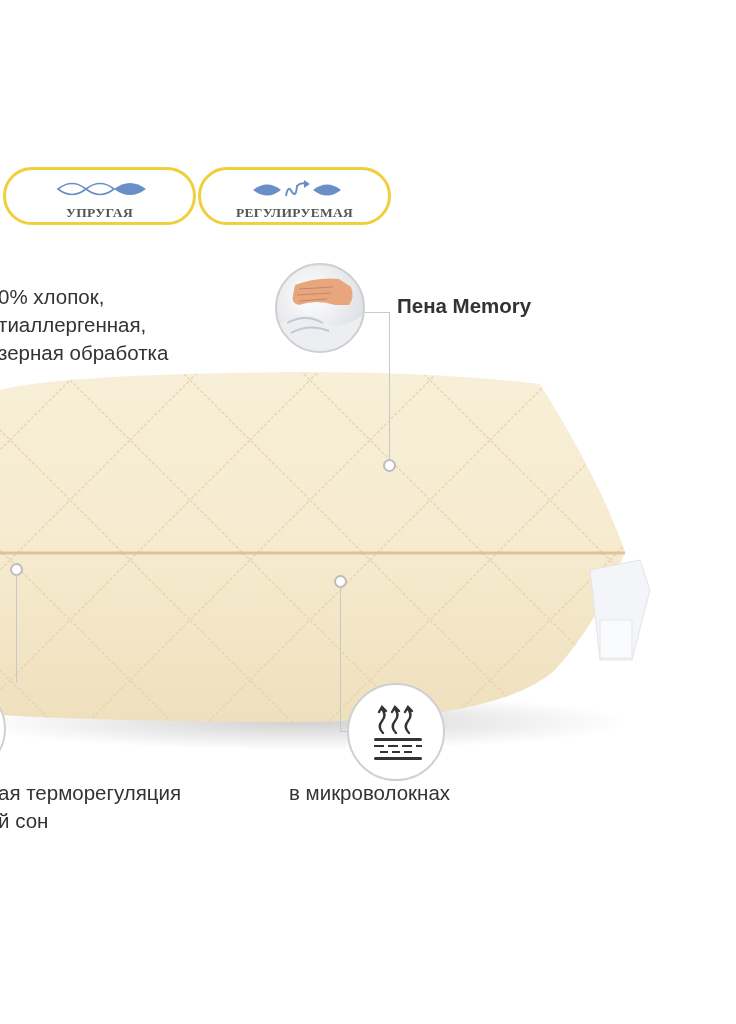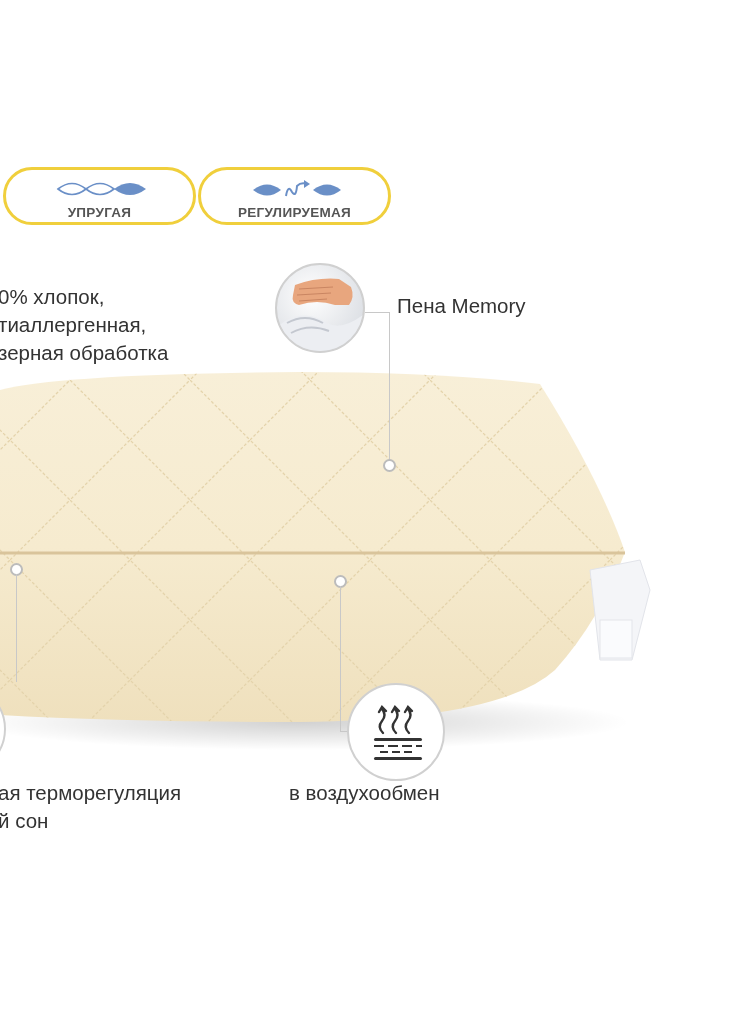--- a/index.html
+++ b/index.html
@@ -1,18 +1,18 @@
 <!DOCTYPE html>
 <html><head>
 <meta charset="utf-8">
 <style>
   html,body{margin:0;padding:0;}
   body{width:736px;height:1024px;position:relative;overflow:hidden;background:#ffffff;font-family:"Liberation Sans","DejaVu Sans",sans-serif;}
   .abs{position:absolute;}
-  .badge{position:absolute;height:58px;border:3px solid #f0cf3c;border-radius:34px;background:#fff;box-sizing:border-box;}
+  .badge{position:absolute;height:58px;border:3px solid #f0cf3c;border-radius:34px;background:#fff;box-sizing:border-box;font-family:Liberation Serif, serif;}
   .badge-label{position:absolute;left:0;right:0;top:35px;text-align:center;font-weight:bold;font-size:13.5px;color:#555;letter-spacing:0.3px;}
   .feat-text{position:absolute;color:#333;font-size:20.5px;line-height:28px;white-space:nowrap;}
   .callout-line{position:absolute;background:#c8c8c8;}
   .dot{position:absolute;width:9px;height:9px;border:2px solid #bcbcbc;border-radius:50%;background:#fff;}
   .icon-circle{position:absolute;border-radius:50%;border:2px solid #d0d0d0;background:#fff;box-sizing:border-box;overflow:hidden;}
 </style>
 </head>
 <body>
 
 <div class="abs" style="left:0;top:360px;width:660px;height:400px;">
@@ -71,21 +71,21 @@
     <path d="M8 56 Q30 44 50 58 Q64 66 86 50 L86 90 L0 90 L0 62 Z" fill="#eceef2"></path>
     <path d="M10 58 Q28 48 46 58" fill="none" stroke="#c4c8d0" stroke-width="2"></path>
     <path d="M14 68 Q32 58 52 66" fill="none" stroke="#c4c8d0" stroke-width="2"></path>
     <path d="M18 20 Q40 12 62 14 L74 22 Q78 32 72 40 L58 40 Q40 34 22 40 Q14 38 16 30 Z" fill="#e8a67e"></path>
     <path d="M22 24 L56 22 M20 30 L54 28 M22 36 L50 34" stroke="#c98562" stroke-width="1"></path>
   </svg>
 </div>
 <div class="callout-line" style="left:389px;top:312px;width:1px;height:152px;"></div>
 <div class="callout-line" style="left:365px;top:312px;width:24px;height:1px;"></div>
 <div class="dot" style="left:383px;top:459px;"></div>
-<div class="feat-text" style="left:397px;top:292px;">Пена Memory</div>
+<div class="feat-text" style="left:397px;top:292px;font-weight:bold;">Пена Memory</div>
 
 <div class="dot" style="left:10px;top:563px;"></div>
 <div class="callout-line" style="left:16px;top:574px;width:1px;height:108px;"></div>
 <div class="icon-circle" style="left:-84px;top:684px;width:90px;height:90px;"></div>
 <div class="feat-text" style="left:-2px;top:779px;">
   <div>ая терморегуляция</div>
   <div>й сон</div>
 </div>
 
 <div class="dot" style="left:334px;top:575px;"></div>
@@ -98,14 +98,14 @@
       <path d="M47 48 Q41 42 46 36 Q51 30 46 24 M43 27 L46 22 L50 26"></path>
       <path d="M60 48 Q54 42 59 36 Q64 30 59 24 M56 27 L59 22 L63 26"></path>
     </g>
     <rect x="25" y="53" width="48" height="3" rx="1.5" fill="#333"></rect>
     <path d="M25 61 h10 M39 61 h10 M53 61 h10 M67 61 h6" stroke="#333" stroke-width="2"></path>
     <path d="M31 67 h8 M43 67 h8 M55 67 h8" stroke="#333" stroke-width="2"></path>
     <rect x="25" y="72" width="48" height="3" rx="1.5" fill="#333"></rect>
   </svg>
 </div>
 <div class="feat-text" style="left:289px;top:779px;">
-  <div>в воздухообмен</div>
+  <div>в микроволокнах</div>
 </div>
 
 </body></html>

